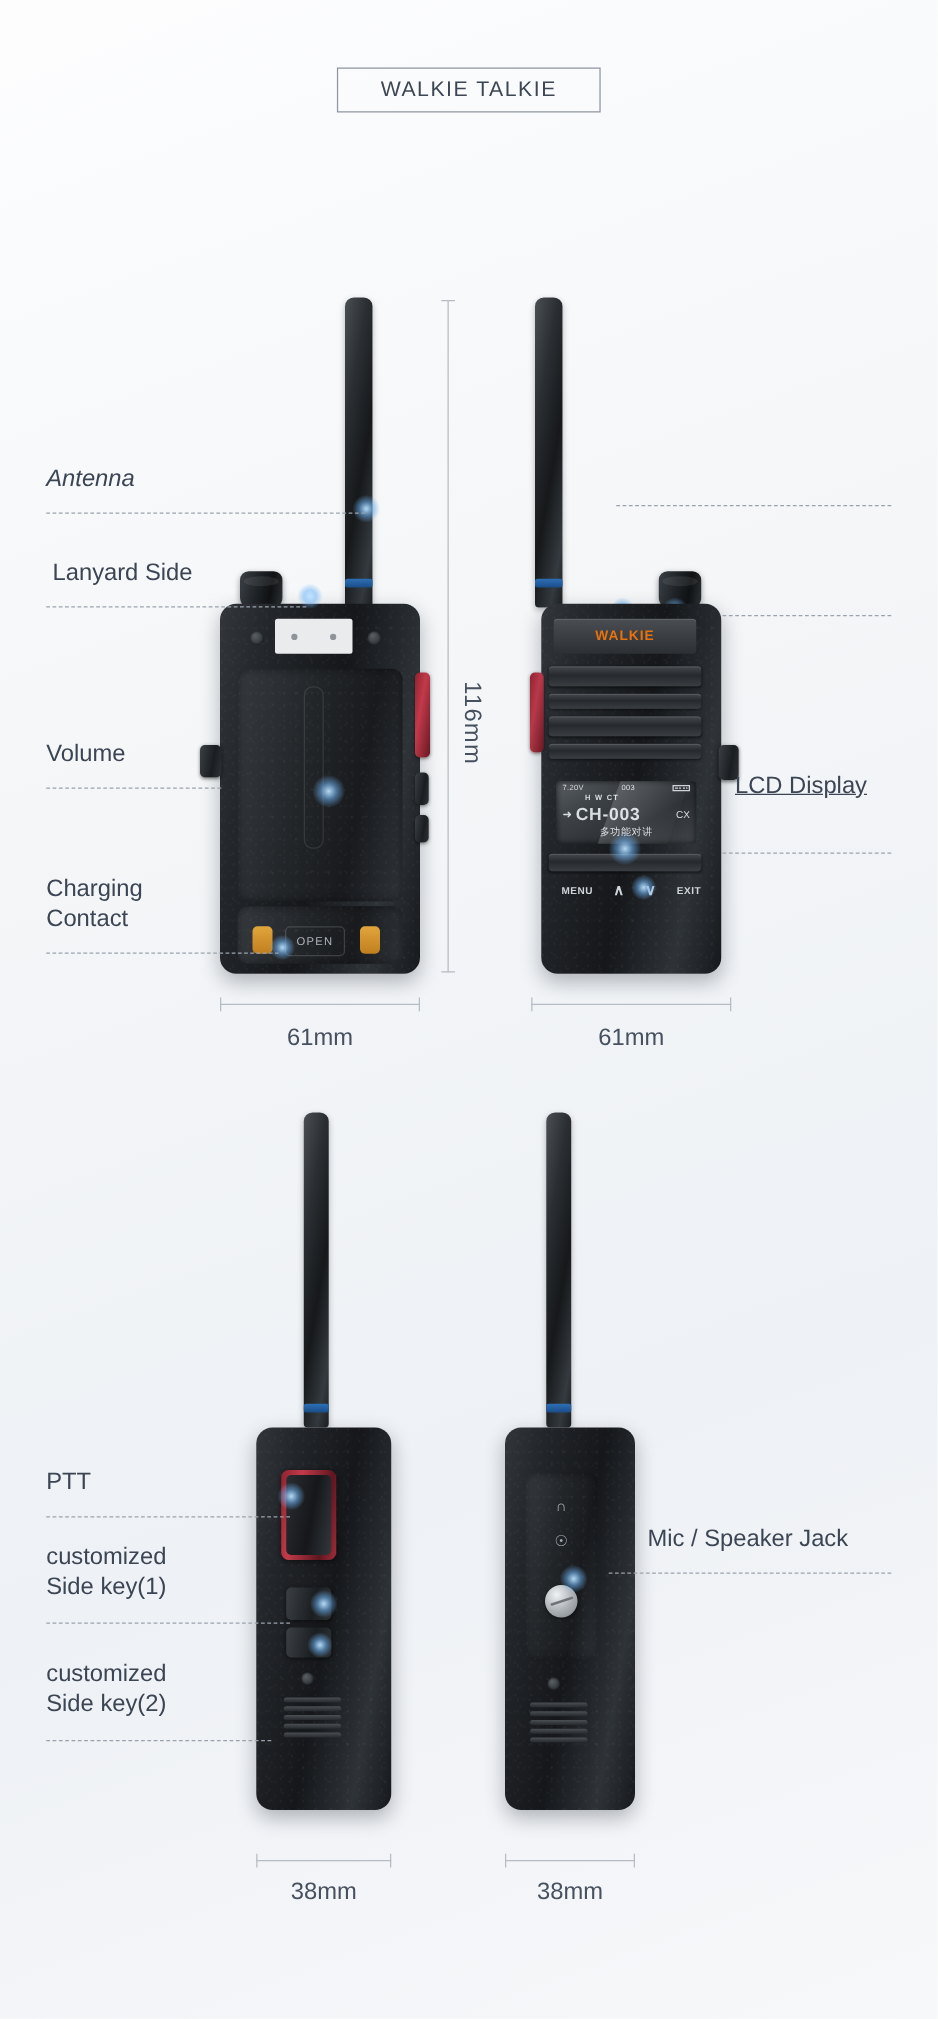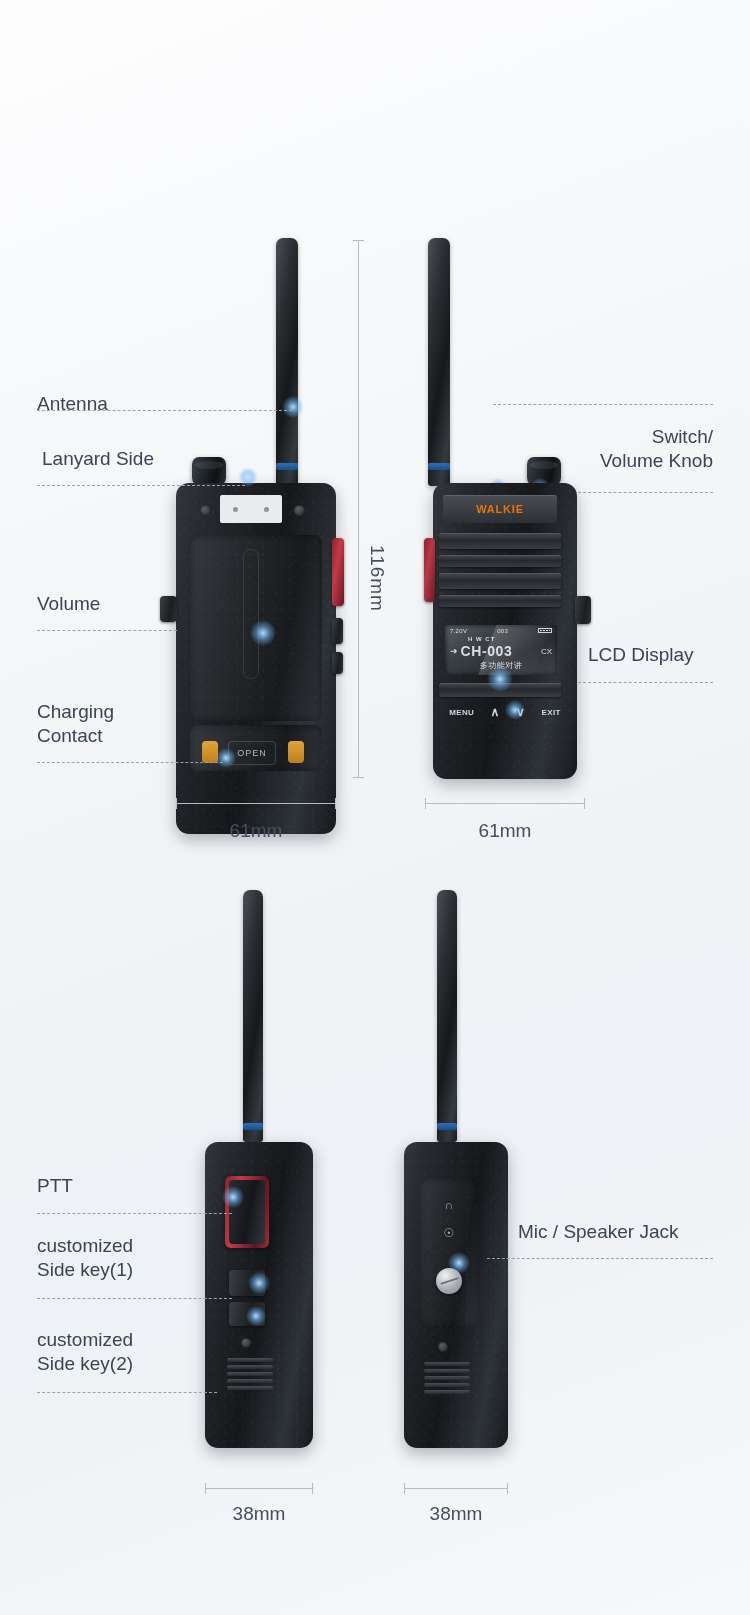--- a/index.html
+++ b/index.html
@@ -152,31 +152,32 @@
     background:radial-gradient(circle at 36% 30%,#f0f2f4,#a9aeb3 55%,#7d8287);
     box-shadow:0 1px 3px rgba(0,0,0,.55); }
   .bigscrew::after { content:""; position:absolute; left:14%; right:14%; top:46%; height:2px;
     background:#6f7479; border-radius:1px; transform:rotate(-18deg); }
 </style>
 </head>
 <body>
 
 <div class="page">
 
+  <div class="badge">WALKIE TALKIE</div>
 
   <div class="radio">
 
     <div class="antenna" style="left:276px; top:238px; width:22px; height:248px;">
       <div class="ant-ring" style="bottom:16px;"></div>
     </div>
     <div class="glow" style="left:282px; top:396px; width:22px; height:22px;"></div>
 
     <div class="knob" style="left:192px; top:457px; width:34px; height:30px;"></div>
 
-    <div class="body-main" style="left:176px; top:483px; width:160px; height:351px;">
+    <div class="body-main" style="left:176px; top:483px; width:160px; height:296px;">
       <div class="tex"></div>
 
       <div class="labelbox" style="left:44px; top:12px; width:62px; height:28px;">
         <i></i>
         <i></i>
       </div>
       <div class="screw" style="left:24px; top:22px; width:11px; height:11px;"></div>
       <div class="screw" style="left:118px; top:22px; width:11px; height:11px;"></div>
 
       <div class="battpanel" style="left:14px; top:52px; width:132px; height:186px;">
@@ -346,40 +347,38 @@
   </div>
   <div class="dim-label" style="left:205px; top:1503px; width:108px;">38mm</div>
 
   <div class="dim-h" style="left:404px; top:1483px; width:104px;">
     <div class="bar"></div>
       <div class="tick l"></div>
       <div class="tick r"></div>
   </div>
   <div class="dim-label" style="left:402px; top:1503px; width:108px;">38mm</div>
 
-  <div class="label" style="left:37px; top:392px;">Antenna</div>
+  <div class="label" style="left:37px; top:372px;font-style:italic;">Antenna</div>
   <div class="leader" style="left:37px; top:410px; width:255px;"></div>
 
   <div class="label" style="left:42px; top:447px;">Lanyard Side</div>
   <div class="leader" style="left:37px; top:485px; width:208px;"></div>
 
   <div class="label" style="left:37px; top:592px;">Volume</div>
   <div class="leader" style="left:37px; top:630px; width:140px;"></div>
 
   <div class="label" style="left:37px; top:700px;">Charging
 Contact</div>
   <div class="leader" style="left:37px; top:762px; width:186px;"></div>
 
   <div class="leader" style="left:493px; top:404px; width:220px;"></div>
 
-  <div class="label right" style="right:37px; top:425px; width:300px;">Switch/
-Volume Knob</div>
   <div class="leader" style="left:578px; top:492px; width:135px;"></div>
 
-  <div class="label" style="left:588px; top:643px;">LCD Display</div>
+  <div class="label" style="left:588px; top:617px;text-decoration:underline;">LCD Display</div>
   <div class="leader" style="left:578px; top:682px; width:135px;"></div>
 
   <div class="label" style="left:37px; top:1174px;">PTT</div>
   <div class="leader" style="left:37px; top:1213px; width:195px;"></div>
 
   <div class="label" style="left:37px; top:1234px;">customized
 Side key(1)</div>
   <div class="leader" style="left:37px; top:1298px; width:195px;"></div>
 
   <div class="label" style="left:37px; top:1328px;">customized

